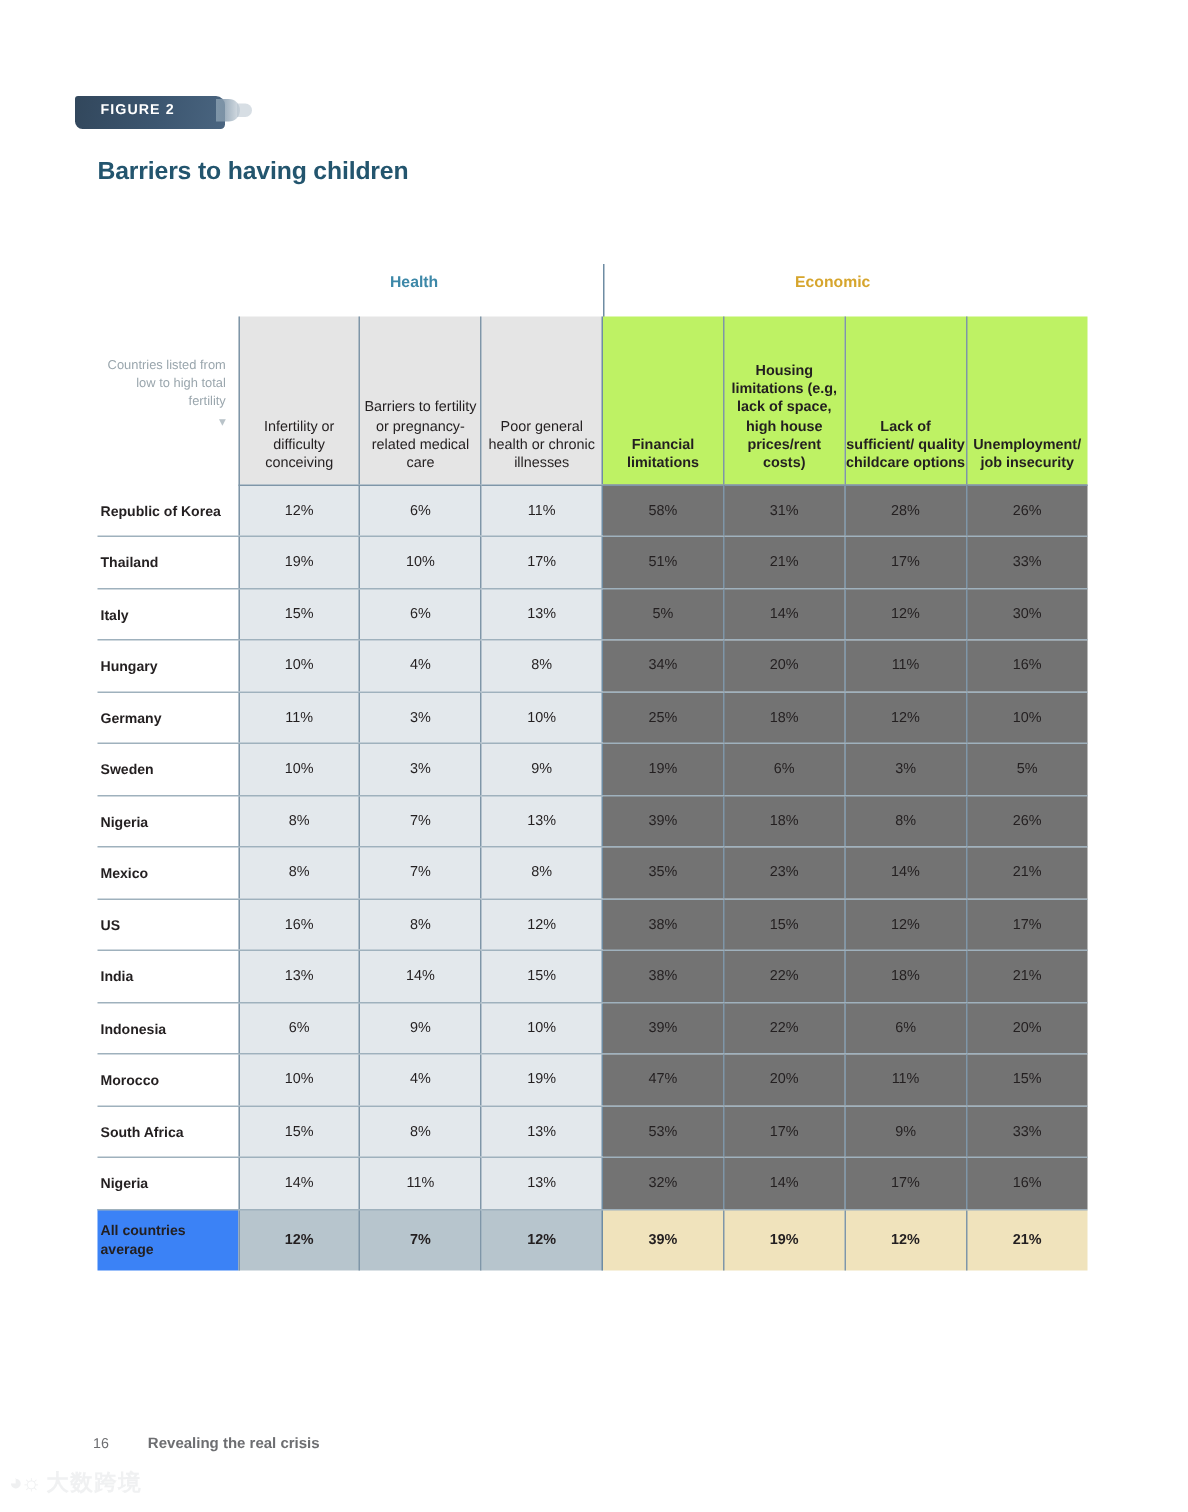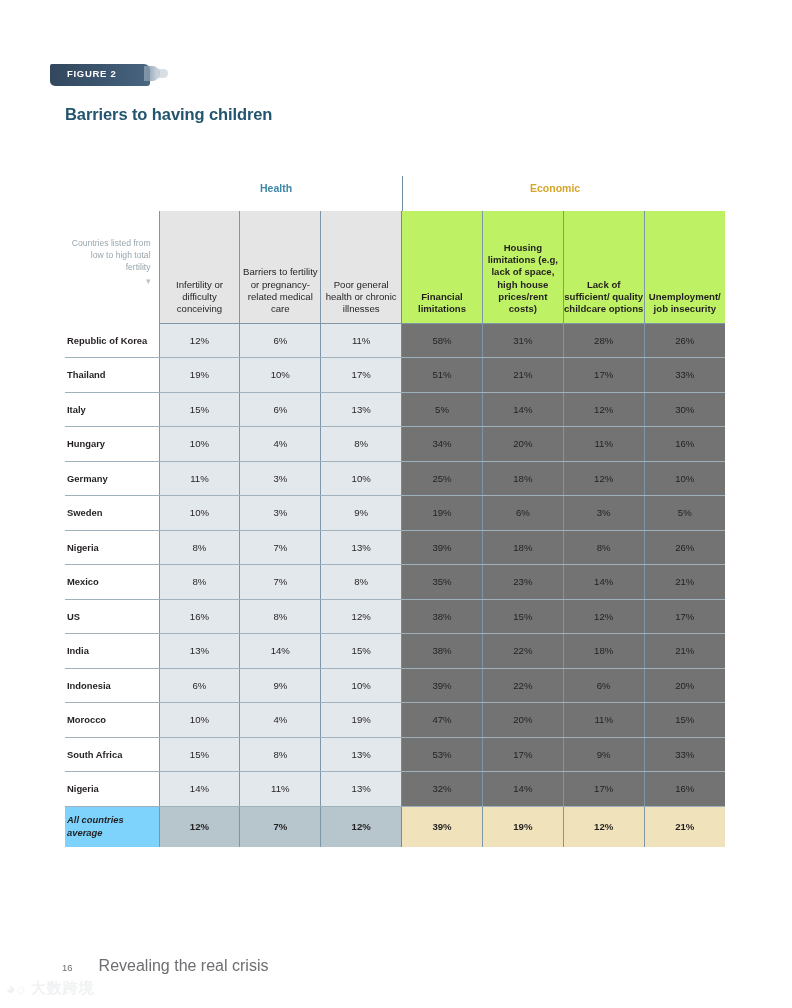--- a/index.html
+++ b/index.html
@@ -192,25 +192,24 @@
   }
   tbody td.d-econ.first { border-left: 1.4px solid #6e8ca3; }
 
   tbody tr.avg td {
     height: 40px;
     font-weight: bold;
     border-bottom: none;
     border-top: 1.3px solid #54738a;
   }
   tbody tr.avg td.country {
-    background: #7dd3fc;
+    background: #3b82f6;
     font-weight: bold;
     line-height: 1.35;
     padding-right: 6px;
-    font-style: italic;
   }
   tbody tr.avg td.d-health { background: #b7c5cd; }
   tbody tr.avg td.d-econ { background: #f0e3bc; }
 
   tbody tr:last-child td.d-health,
   tbody tr:last-child td.d-econ { border-bottom: none; }
 
   
   .footer {
     position: absolute;
@@ -220,23 +219,23 @@
     display: flex;
     align-items: baseline;
     gap: 26px;
   }
   .footer .page-num {
     font-size: 9.5px;
     color: #6d6e71;
     font-weight: normal;
   }
   .footer .running-head {
-    font-size: 16px;
+    font-size: 10px;
     color: #6d6e71;
-    font-weight: normal;
+    font-weight: bold;
   }
 
   .watermark {
     position: absolute;
     left: 6px;
     top: 979px;
     display: flex;
     align-items: center;
     gap: 4px;
     opacity: 0.55;

